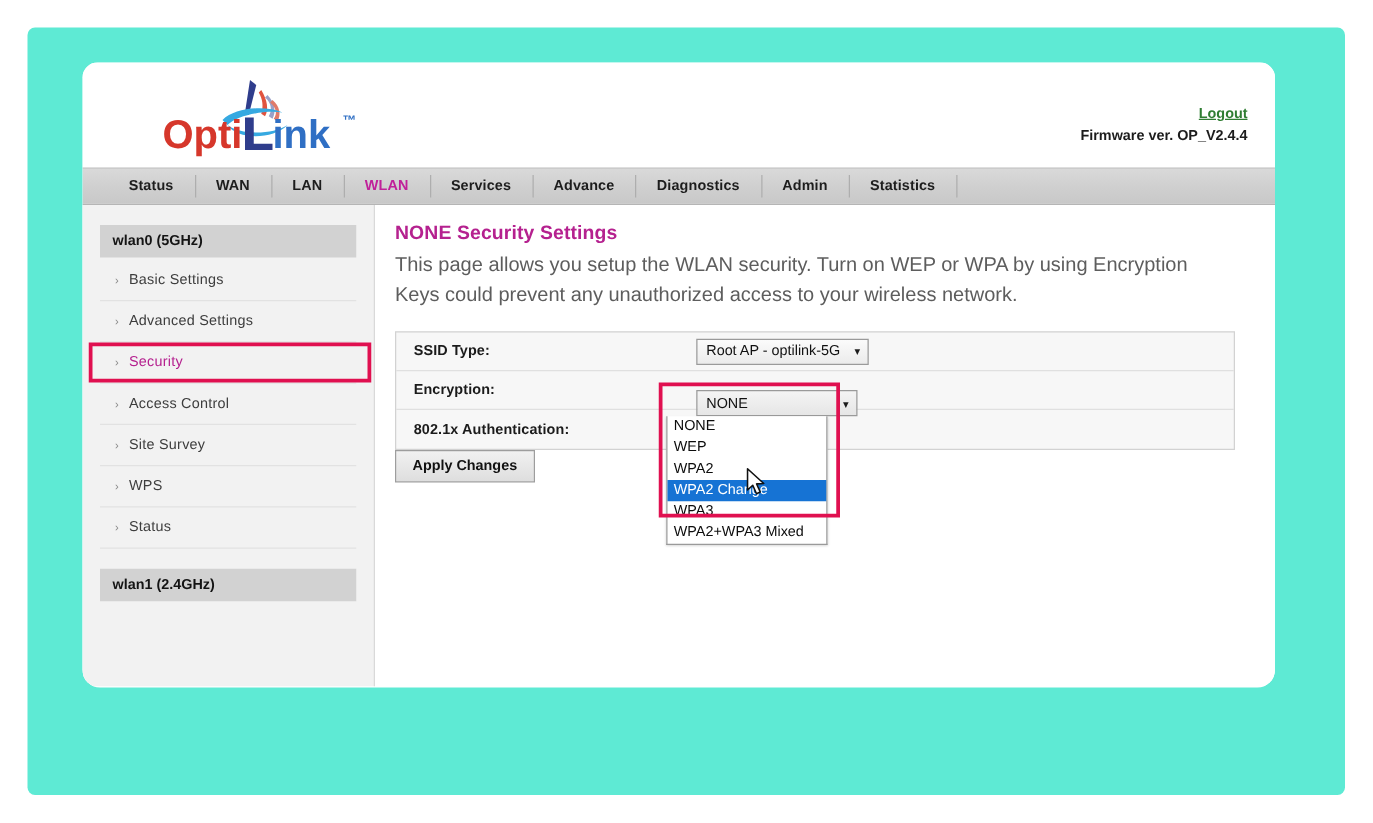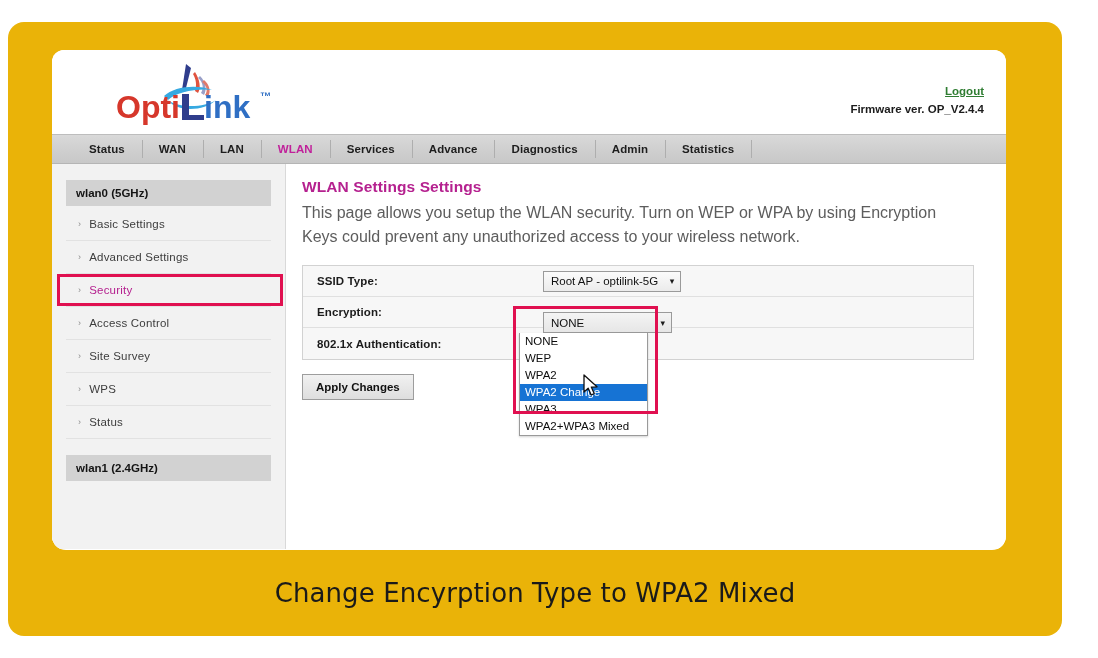--- a/index.html
+++ b/index.html
@@ -11,26 +11,26 @@
   }
 
   body {
     background: #ffffff;
     font-family: "Liberation Sans", sans-serif;
   }
 
   
   #outer-card {
     position: absolute;
-    left: 8px;
+    left: 22px;
     top: 22px;
     width: 1054px;
     height: 614px;
-    background: #eab308;
-    border-radius: 16px;
+    background: #5eead4;
+    border-radius: 6px;
   }
 
   
   #router-panel {
     position: absolute;
     left: 44px;
     top: 28px;
     width: 954px;
     height: 500px;
     background: #ffffff;
@@ -297,21 +297,20 @@
   #cursor {
     position: absolute;
     left: 64px;
     top: 62px;
     z-index: 60;
     pointer-events: none;
   }
 
   
   #apply-btn {
-    margin-top: 14px;
     display: inline-block;
     background: linear-gradient(to bottom, #f1f1f1, #dedede);
     border: 1px solid #9d9d9d;
     font-size: 11.5px;
     font-weight: bold;
     color: #111;
     padding: 6px 13px;
     cursor: pointer;
     font-family: "Liberation Sans", sans-serif;
   }
@@ -417,21 +416,21 @@
         <div class="side-item">
           <span class="arrow">›</span>
           <span>Status</span>
         </div>
 
         <div class="side-section second">wlan1 (2.4GHz)</div>
       </div>
 
       <div id="content">
 
-        <div id="page-title">WLAN Settings Settings</div>
+        <div id="page-title">NONE Security Settings</div>
         <div id="page-desc">This page allows you setup the WLAN security. Turn on WEP or WPA by using Encryption Keys could prevent any unauthorized access to your wireless network.</div>
 
         <div id="settings-table">
 
           <div class="t-row">
             <div class="t-label">SSID Type:</div>
             <div class="t-field">
               <div class="sel" id="ssid-select">
                 <span>Root AP - optilink-5G</span>
                 <span class="chev">▾</span>
@@ -475,15 +474,14 @@
           </div>
 
         </div>
 
         <button id="apply-btn">Apply Changes</button>
 
       </div>
     </div>
   </div>
 
-  <div id="caption">Change Encyrption Type to WPA2 Mixed</div>
 
 </div>
 
 </body></html>

